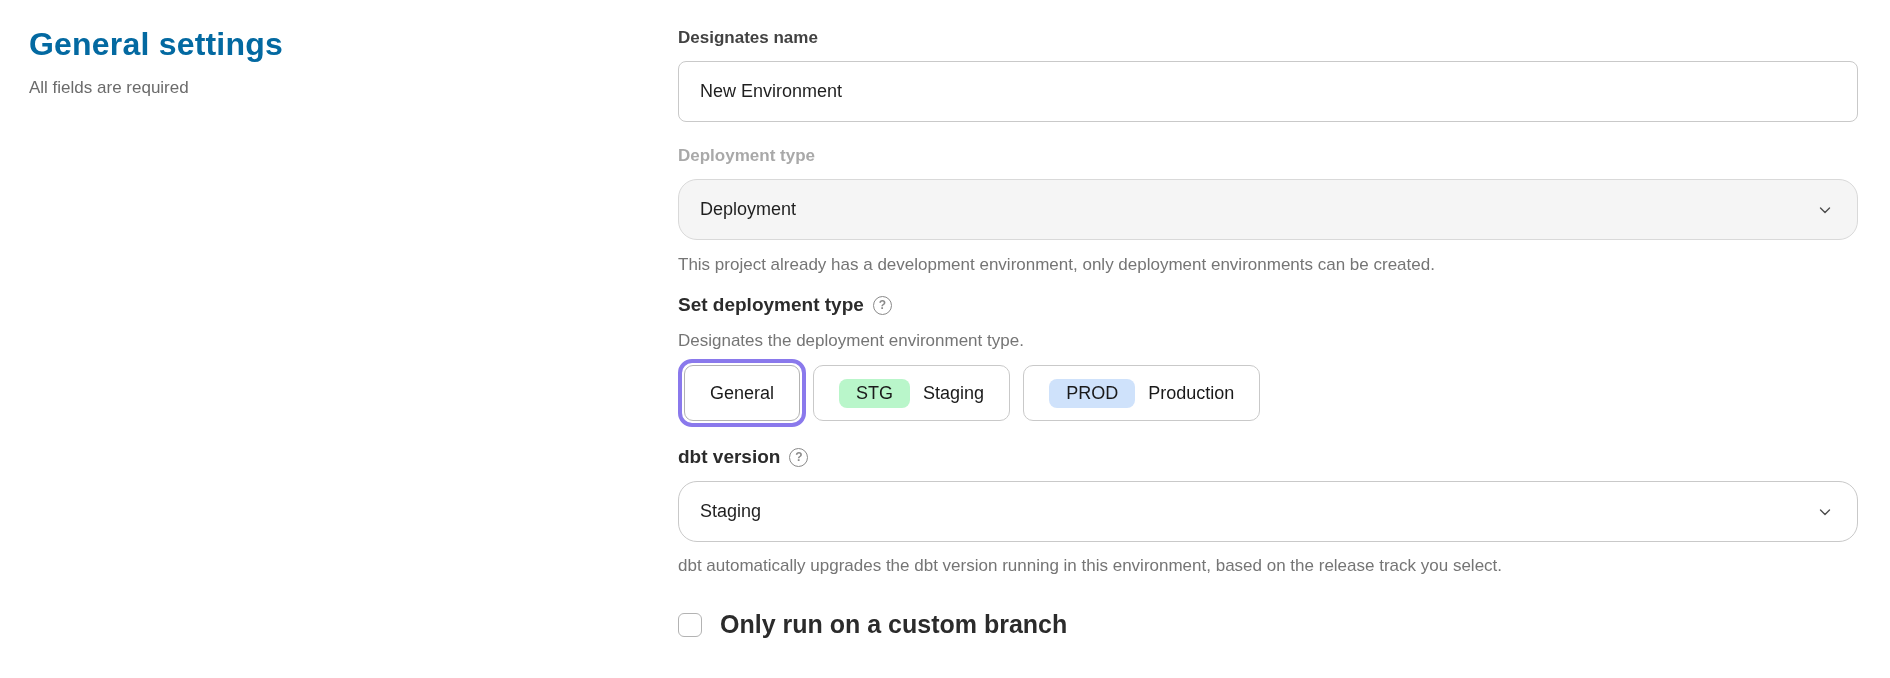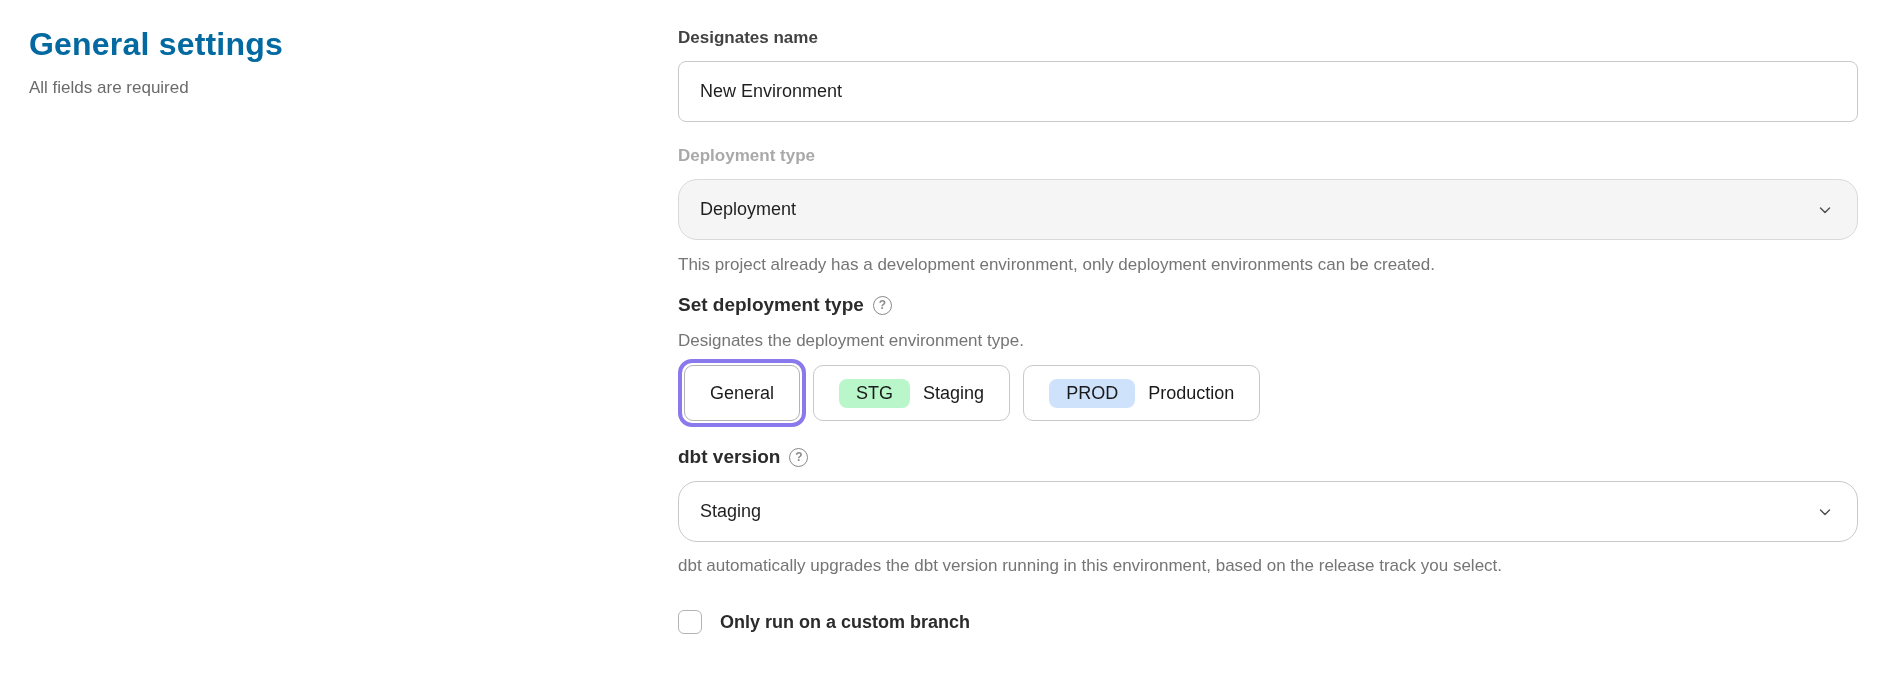--- a/index.html
+++ b/index.html
@@ -89,21 +89,21 @@
 
   .checkbox-row { display: flex; align-items: center; margin-top: 32px; }
   .checkbox {
     appearance: none; -webkit-appearance: none;
     width: 24px; height: 24px;
     border: 1.5px solid #b3b3b3; border-radius: 6px;
     background: #ffffff; cursor: pointer; flex: 0 0 auto;
   }
   .checkbox-label {
     margin-left: 18px;
-    font-size: 18px; font-weight: 700; color: #2b2b2b;
+    font-size: 25px; font-weight: 700; color: #2b2b2b;
     cursor: pointer;
   }
 </style>
 </head>
 <body>
 
 <div class="layout">
 
   <div class="left-col">
     <div class="page-title">General settings</div>

